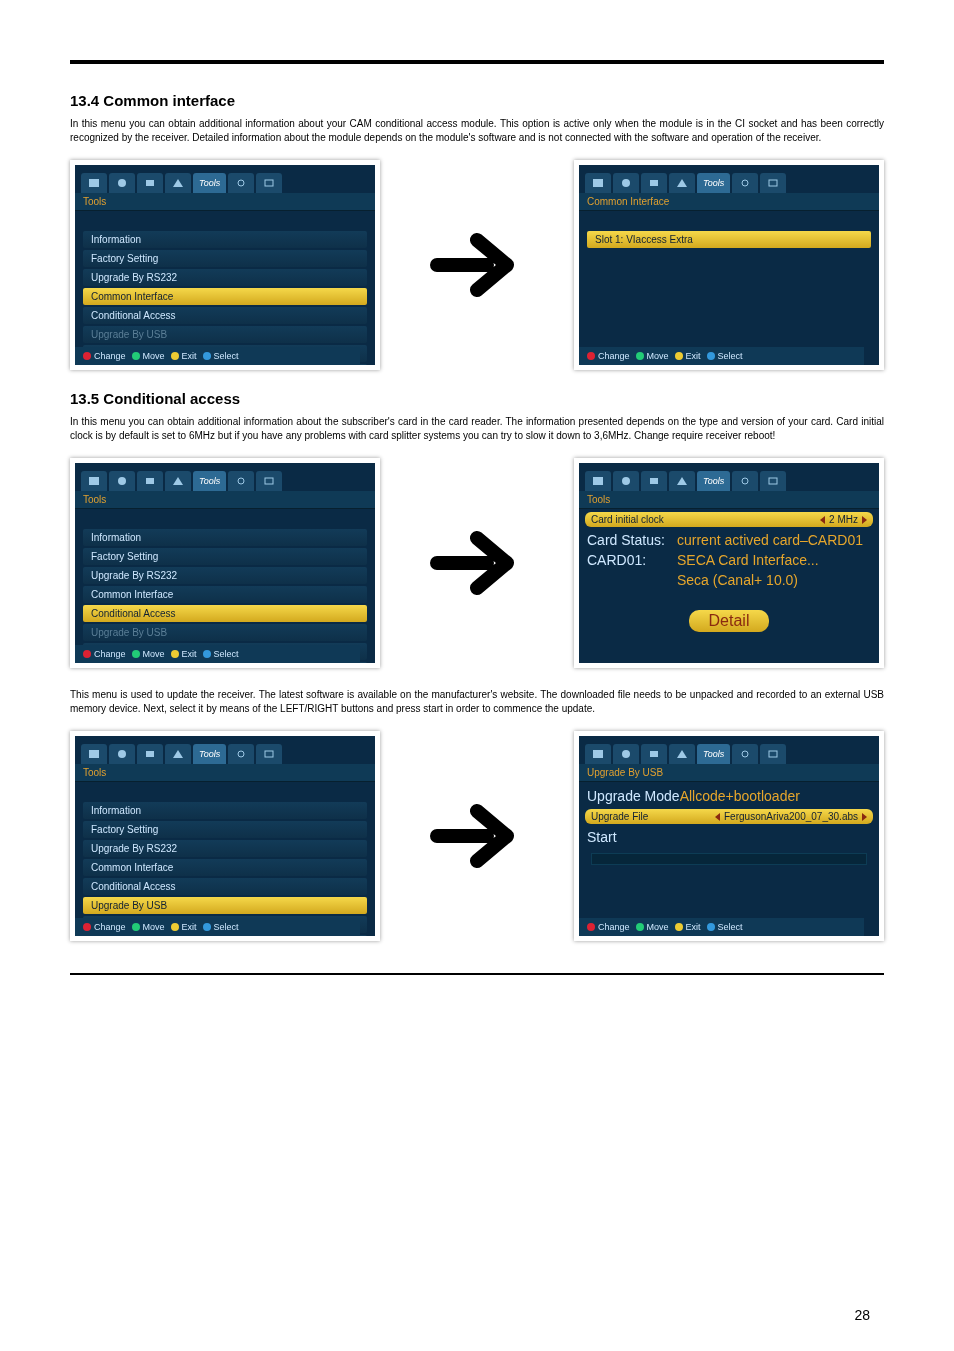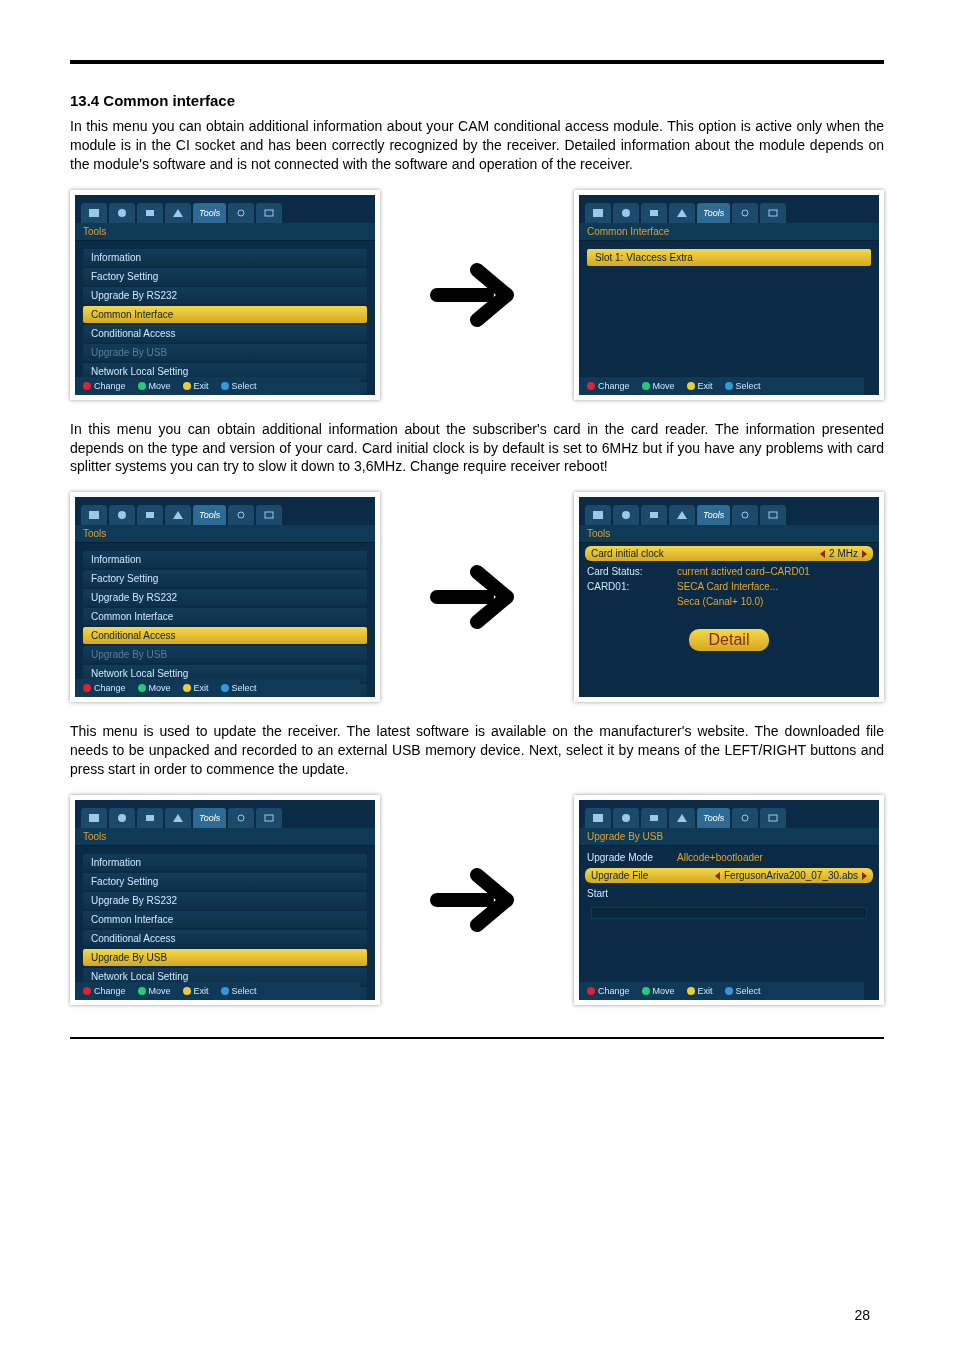--- a/index.html
+++ b/index.html
@@ -1,41 +1,41 @@
 <!DOCTYPE html>
 <html><head>
 <meta charset="utf-8">
 <style>
   html,body{margin:0;padding:0;background:#fff;font-family:Verdana,Geneva,sans-serif;color:#000}
   .page{width:954px;margin:0 auto;position:relative;min-height:1351px;box-sizing:border-box;padding:60px 70px 60px 70px}
   .top-rule{border-top:4px solid #000;margin:0 0 28px 0}
   h2{font-size:15px;font-weight:bold;margin:20px 0 8px 0}
-  p{font-size:14px;line-height:1.35;text-align:justify;margin:0 0 16px 0}
+  p{font-size:10px;line-height:1.35;text-align:justify;margin:0 0 16px 0}
   .shot-row{display:flex;align-items:center;justify-content:space-between;margin:10px 0 20px 0}
   .shot{width:300px;height:200px;border:5px solid #fff;box-shadow:0 0 4px rgba(0,0,0,.4);background:#0a2a45;color:#cfe8ff;font-size:10px;position:relative;overflow:hidden}
   .arrow{flex:0 0 auto}
   .arrow svg{display:block}
   
   .tabbar{height:24px;display:flex;align-items:flex-end;gap:2px;padding:4px 6px 0 6px;background:#0a2a45}
   .tab{height:20px;border-radius:3px 3px 0 0;background:#1b4a6b;display:flex;align-items:center;justify-content:center;padding:0 6px;color:#9ec9e6;font-size:9px}
   .tab.active{background:#2d6a94;color:#fff;font-style:italic}
   .tab svg{display:block}
   .crumb{background:#0f3a56;color:#e0a030;font-size:10px;padding:3px 8px;border-bottom:1px solid #07202f}
-  .panel{padding:6px 8px}
+  .panel{padding:18px 8px}
   .menu-item{background:linear-gradient(#123b58,#0e3049);color:#cfe8ff;padding:3px 8px;margin:2px 0;border-radius:2px;font-size:10px}
   .menu-item.hl{background:linear-gradient(#f5d84a,#d3a91e);color:#102033}
   .menu-item.dis{color:#5a7e96}
-  .kv-row{display:flex;font-size:10px;padding:2px 8px}
+  .kv-row{display:flex;font-size:14px;padding:2px 8px}
   .kv-row .k{color:#cfe8ff;min-width:90px}
   .kv-row .v{color:#e6a62c}
   .hl-field{display:flex;align-items:center;background:linear-gradient(#f5d84a,#d3a91e);color:#102033;padding:2px 6px;margin:3px 6px;border-radius:6px;font-size:10px;justify-content:space-between}
   .hl-field .tri-l,.hl-field .tri-r{width:0;height:0;border-top:4px solid transparent;border-bottom:4px solid transparent}
   .hl-field .tri-l{border-right:5px solid #8a2a10;margin-right:4px}
   .hl-field .tri-r{border-left:5px solid #8a2a10;margin-left:4px}
-  .legend{position:absolute;left:0;right:15px;bottom:0;background:#0f3956;display:flex;gap:12px;padding:4px 8px;font-size:9px;color:#cfe8ff;align-items:center}
+  .legend{position:absolute;left:0;right:15px;bottom:0;background:#0f3956;display:flex;gap:6px;padding:4px 8px;font-size:9px;color:#cfe8ff;align-items:center}
   .pill{display:inline-flex;align-items:center;gap:3px}
   .dot{width:8px;height:8px;border-radius:50%}
   .dot.red{background:#d23;}
   .dot.green{background:#2c7}
   .dot.yellow{background:#ec3}
   .dot.blue{background:#39d}
   .progress{height:10px;background:#06263a;border:1px solid #0d3c55;margin:6px 12px;position:relative}
   .progress-fill{position:absolute;left:0;top:0;bottom:0;width:0%;background:#2c7}
   .progress-label{position:absolute;right:-26px;top:-2px;font-size:9px;color:#cfe8ff}
   .detail-btn{display:block;margin:20px auto 0 auto;width:80px;text-align:center;font-size:16px;color:#8a2a10;background:linear-gradient(#f5d84a,#d3a91e);padding:2px 0;border-radius:10px}
@@ -176,20 +176,21 @@
             <span>Exit</span>
           </span>
         <span class="pill">
             <span class="dot blue"></span>
             <span>Select</span>
           </span>
       </div>
     </div>
   </div>
 
+  <h2>13.5 Conditional access</h2>
   <p>In this menu you can obtain additional information about the subscriber's card in the card reader. The information presented depends on the type and version of your card. Card initial clock is by default is set to 6MHz but if you have any problems with card splitter systems you can try to slow it down to 3,6MHz. Change require receiver reboot!</p>
 
   <div class="shot-row">
     <div class="shot">
       <div class="tabbar">
           <div class="tab">
             <svg width="14" height="12">
               <rect x="2" y="2" width="10" height="8" fill="#9ec9e6"></rect>
             </svg>
           </div>

